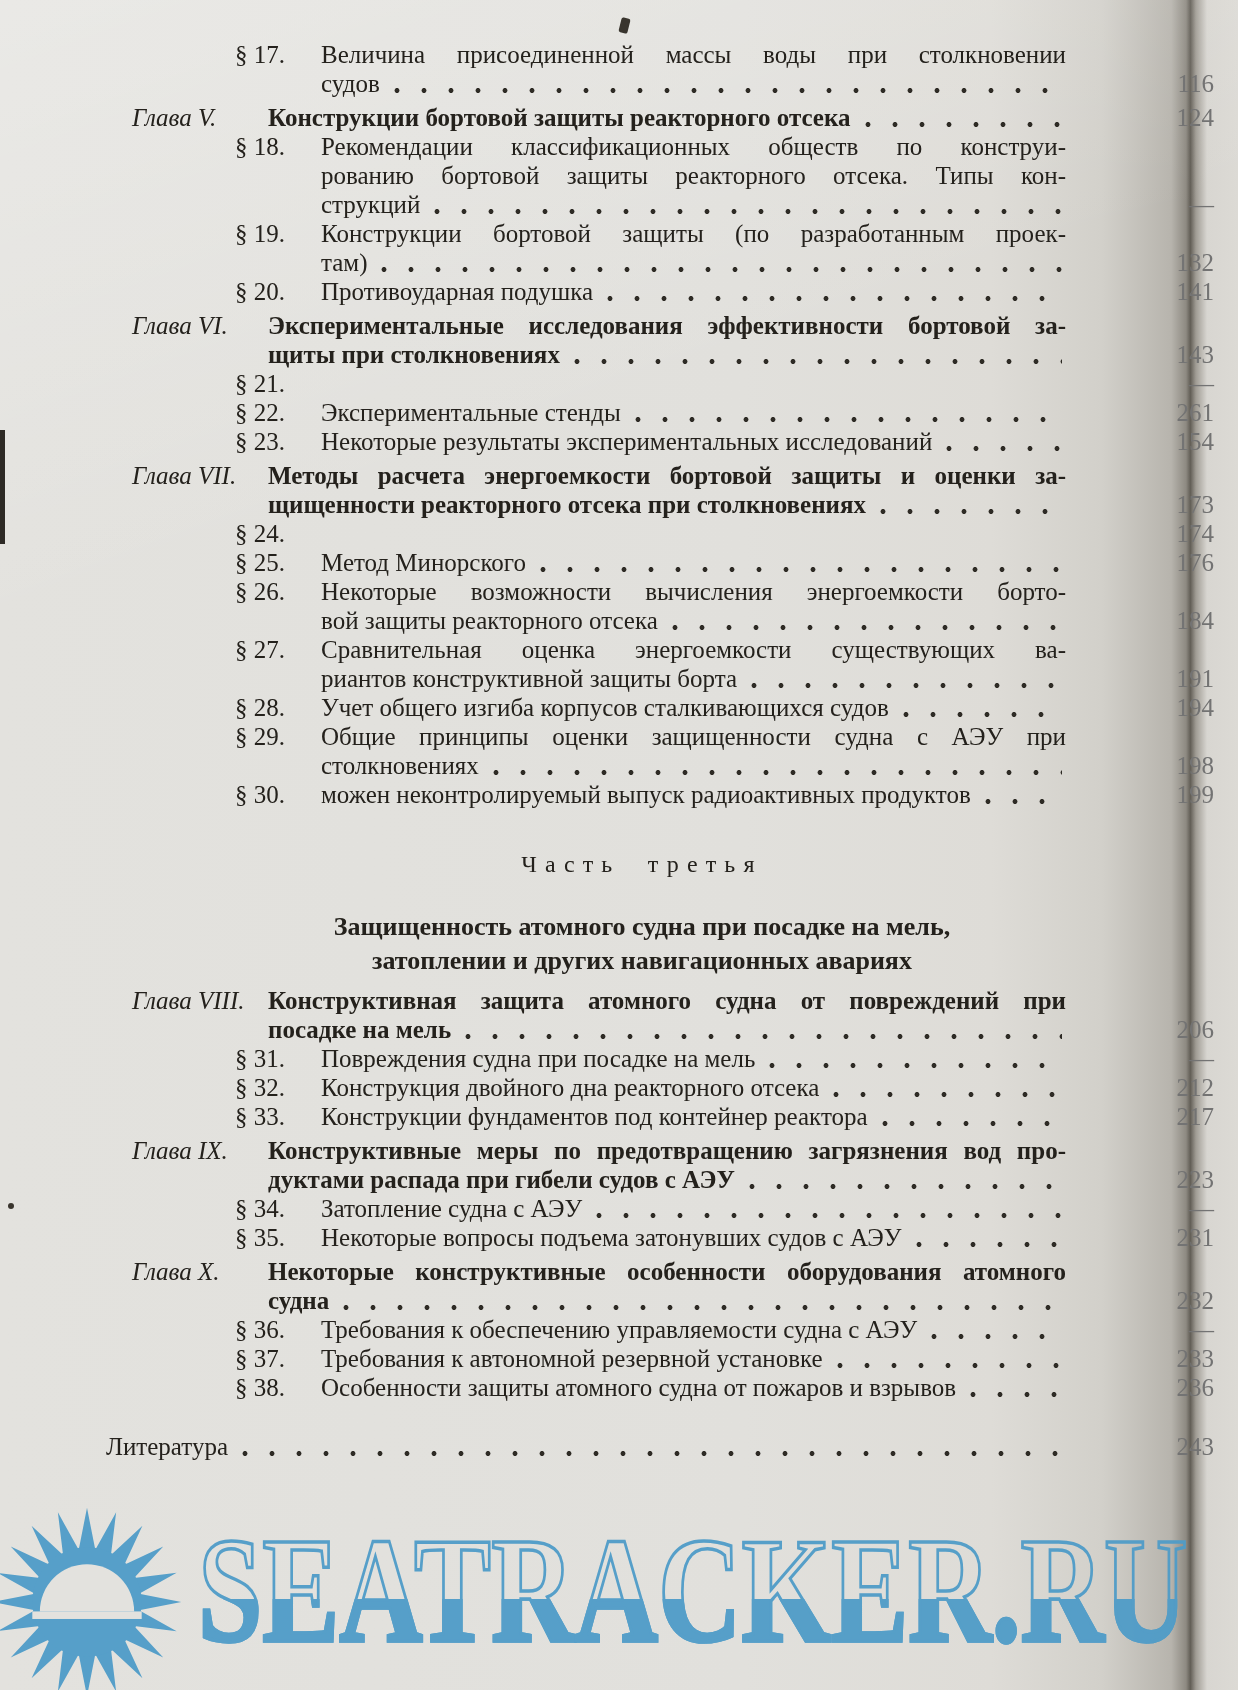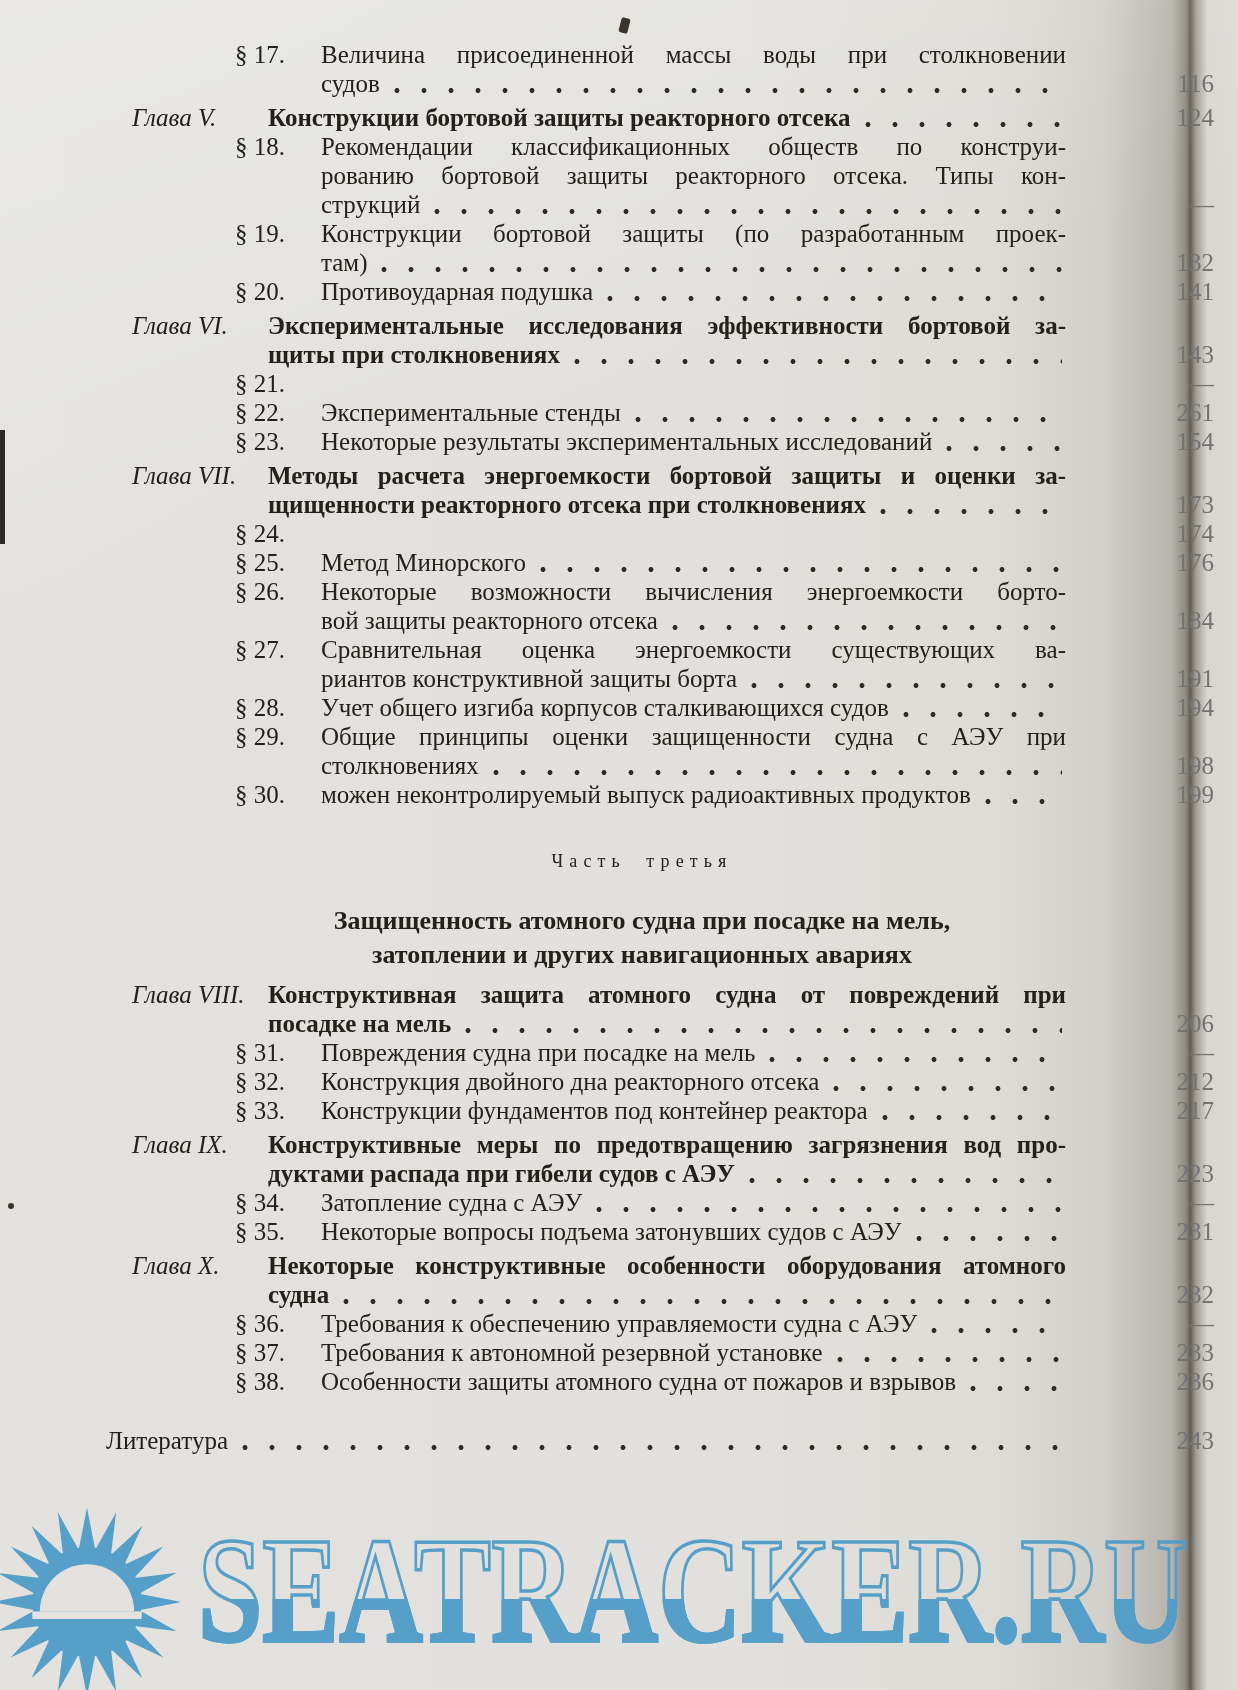--- a/index.html
+++ b/index.html
@@ -32,21 +32,21 @@
   .para .row-main{padding-left:235px;}
   .para .label{width:86px;}
   .chapter{margin-top:5px;margin-left:32px;}
   .chapter .label{width:136px;font-style:italic;padding-right:6px;box-sizing:border-box;}
   .chapter .row-main{padding-left:100px;}
   .chapter .body{font-weight:bold;}
   .plain{margin-top:30px;}
   .plain .row-main{padding-left:106px;}
   
   .part{padding-left:70px;text-align:center;margin:42px 0 8px;}
-  .part-title{font-size:18px;letter-spacing:.34em;word-spacing:.55em;margin-bottom:32px;}
+  .part-title{font-size:24px;letter-spacing:.34em;word-spacing:.55em;margin-bottom:32px;}
   .psub-line{font-weight:bold;font-size:26px;line-height:34px;}
   
   .sun{position:absolute;left:-12px;top:1503px;width:198px;height:198px;color:var(--wm,#4f9cc8);opacity:.95;}
   .paper-fill{fill:#e4e3df;}
   .wm-text{
     position:absolute;left:198px;top:1515px;white-space:nowrap;
     font-weight:bold;font-size:150px;line-height:150px;
     transform:scaleX(.77);transform-origin:0 0;opacity:.95;
     font-family:"Liberation Serif","DejaVu Serif",serif;
   }

